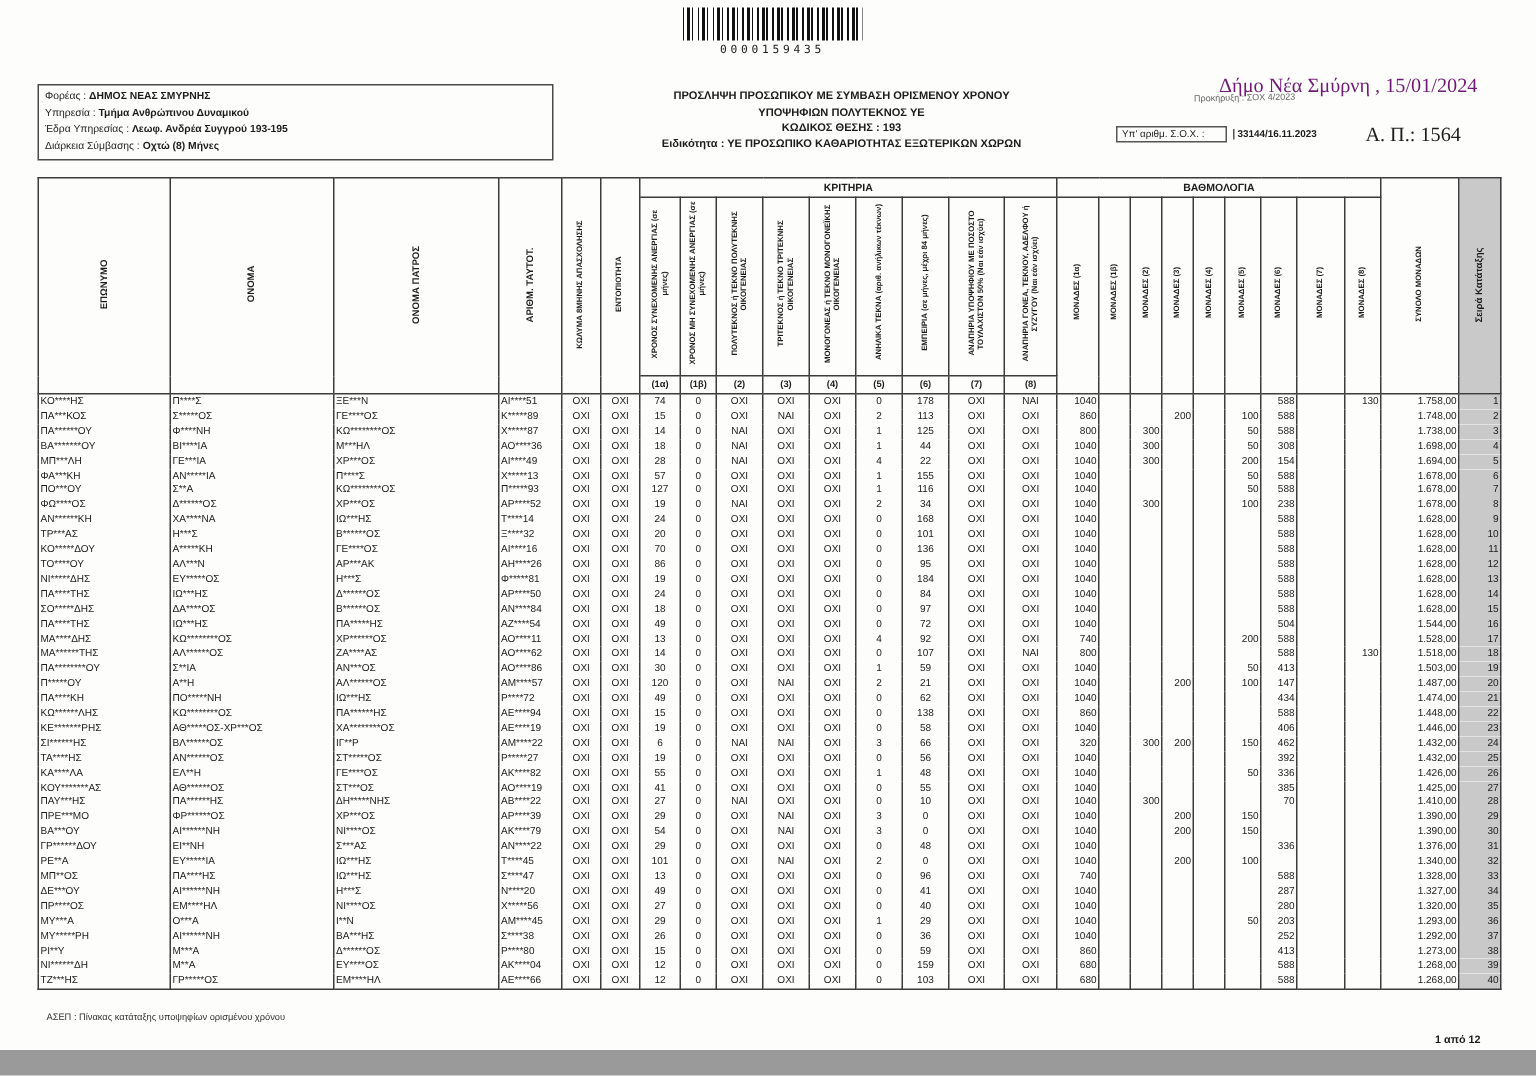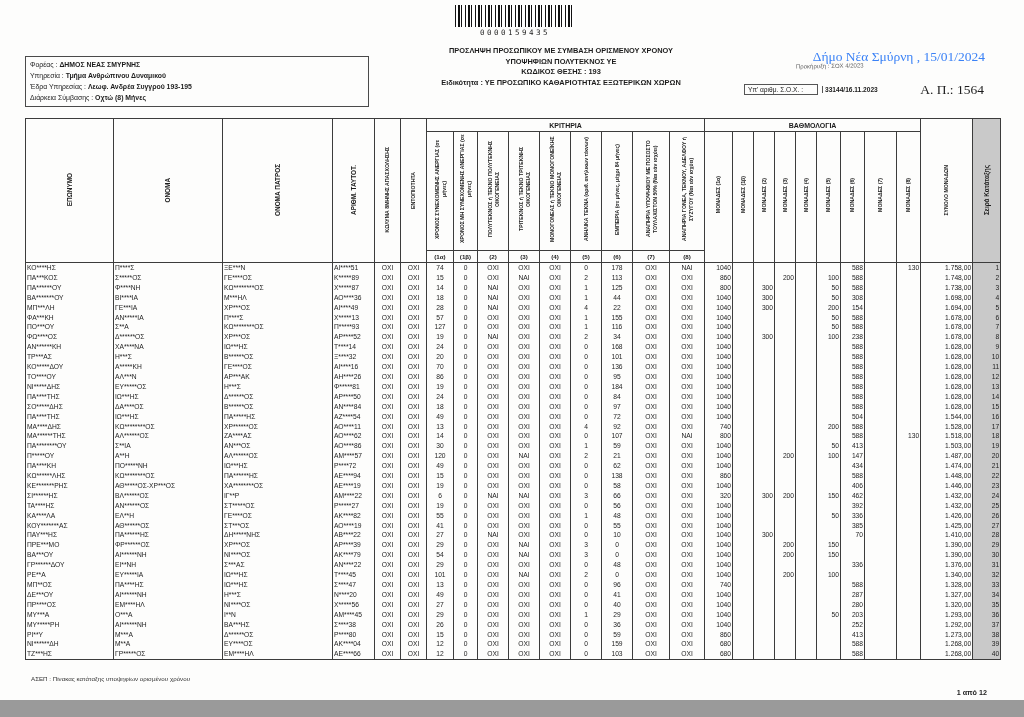--- a/index.html
+++ b/index.html
@@ -9,29 +9,29 @@
   #barcode-wrap{position:absolute;left:452px;top:5px;width:126px;text-align:center;}
   #barcode{height:22px;width:120px;margin:0 auto;
      background:repeating-linear-gradient(90deg,#111 0 1px,#fff 1px 3px,#111 3px 5px,#fff 5px 6px,#111 6px 7px,#fff 7px 10px);}
   #barcode-number{font-size:7.5px;letter-spacing:2.5px;margin-top:1px;font-family:"DejaVu Sans Mono",monospace;}
   
   #info-box{position:absolute;left:25px;top:56px;width:334px;border:1px solid #4a4a4a;padding:2px 4px 3px 4px;}
   .info-row{font-size:6.9px;line-height:11px;white-space:nowrap;}
   .info-label{font-weight:normal;}
   .info-value{font-weight:bold;}
   
-  #title-block{position:absolute;left:372px;top:46px;width:378px;text-align:center;}
+  #title-block{position:absolute;left:372px;top:59px;width:378px;text-align:center;}
   .title-line{font-size:7.4px;font-weight:bold;line-height:10.6px;}
   
-  #place-date{position:absolute;right:39px;top:49px;font-family:"Liberation Serif",serif;font-size:13.5px;color:#3b82f6;}
+  #place-date{position:absolute;right:39px;top:49px;font-family:"Liberation Serif",serif;font-size:13.5px;color:#701a75;}
   #stamp-note{position:absolute;right:160px;top:63px;font-size:6px;color:#666;transform:rotate(-1deg);}
   #sox-line{position:absolute;left:744px;top:84px;display:flex;align-items:center;gap:4px;}
   #sox-label{font-size:6.6px;border:1px solid #555;padding:1px 14px 1px 3px;}
   #sox-value{font-size:6.6px;font-weight:bold;border-left:1px solid #555;padding-left:2px;}
-  #protocol{position:absolute;right:40px;top:82px;font-family:"Liberation Serif",serif;font-size:13.5px;}
+  #protocol{position:absolute;right:50px;top:82px;font-family:"Liberation Serif",serif;font-size:13.5px;}
   
   #rank-table{position:absolute;left:25px;top:118px;width:975px;border-collapse:collapse;table-layout:fixed;}
   #rank-table th{border:1px solid #3c3c3c;font-weight:bold;padding:0;background:#fdfdfc;}
   .h1 th{height:12px;font-size:7px;}
   .h2 th{height:118px;}
   .h3 th{height:11px;font-size:6.2px;}
   .rot{writing-mode:vertical-rl;transform:rotate(180deg);display:inline-block;
        font-size:5.2px;line-height:1.25;max-height:112px;text-align:center;}
   .rot.big{font-size:6.4px;}
   .grayc{background:#c9c9c9 !important;}

